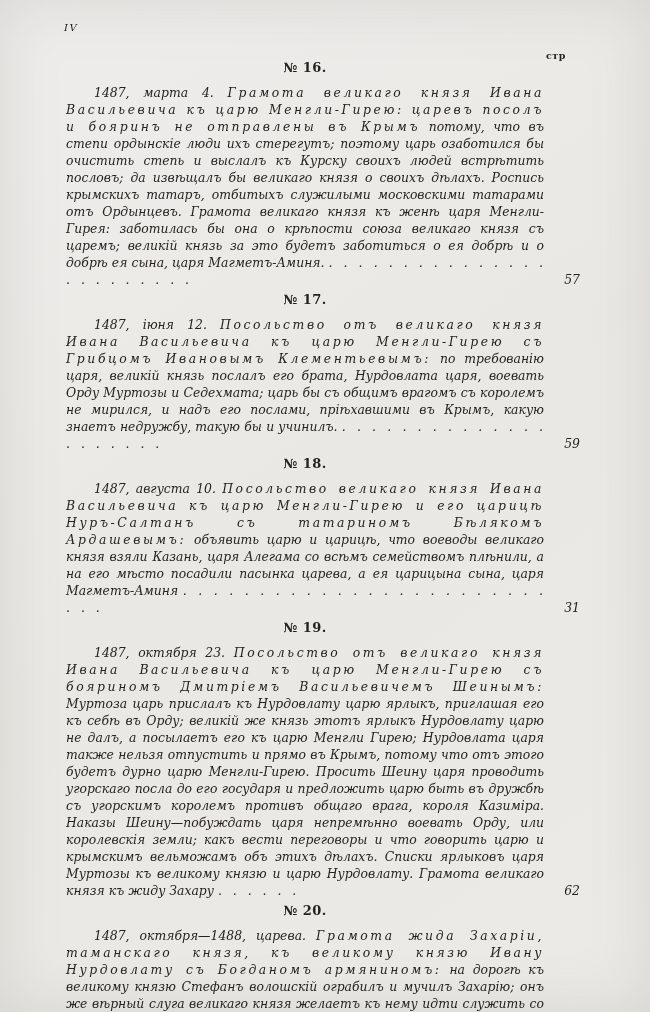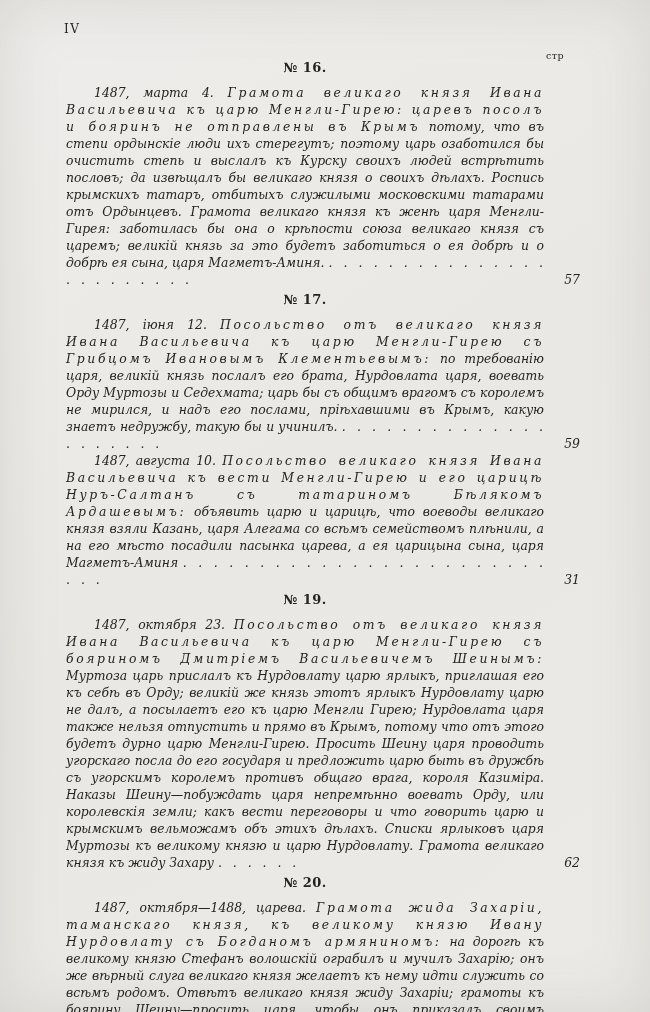--- a/index.html
+++ b/index.html
@@ -11,25 +11,25 @@
   .sheet {
     position: relative;
     width: 650px; height: 1012px;
     background: linear-gradient(145deg, #eeedeb 0%, #e9e8e4 50%, #ebeae6 100%);
     box-shadow: inset 0 0 60px rgba(120,115,105,0.18);
     color: #26231f;
     overflow: hidden;
   }
   .folio {
     position: absolute; left: 64px; top: 22px;
-    font-size: 12px; letter-spacing: 1.5px;
+    font-size: 10px; letter-spacing: 1.5px; font-style: italic;
   }
   .col-head {
     position: absolute; left: 546px; top: 50px;
-    font-size: 9.5px; font-weight: normal; letter-spacing: 0.5px;
+    font-size: 9.5px; font-weight: bold; letter-spacing: 0.5px;
   }
   .text-block {
     position: absolute; left: 66px; top: 60px; width: 478px;
   }
   .entry-number {
     text-align: center; font-weight: bold;
     font-size: 13px; letter-spacing: 0.5px;
     margin: 0 0 9px 0;
   }
   .entry:not(:first-child) .entry-number { margin-top: 4px; }
@@ -75,23 +75,24 @@
       <p class="entry-par">
         <span class="date">1487, іюня 12.</span>
         <span class="spaced">Посольство отъ великаго князя Ивана Васильевича къ царю Менгли-Гирею съ Грибцомъ Ивановымъ Клементьевымъ:</span>
         <span class="body">по требованію царя, великій князь послалъ его брата, Нурдовлата царя, воевать Орду Муртозы и Седехмата; царь бы съ общимъ врагомъ съ королемъ не мирился, и надъ его послами, пріѣхавшими въ Крымъ, какую знаетъ недружбу, такую бы и учинилъ.</span>
         <span class="dots">. . . . . . . . . . . . . . . . . . . . .</span>
         <span class="page-ref">59</span>
       </p>
     </section>
 
     <section class="entry">
+      <h3 class="entry-number">№ 18.</h3>
       <p class="entry-par">
         <span class="date">1487, августа 10.</span>
-        <span class="spaced">Посольство великаго князя Ивана Васильевича къ вести Менгли-Гирею и его царицѣ Нуръ-Салтанъ съ татариномъ Бѣлякомъ Ардашевымъ:</span>
+        <span class="spaced">Посольство великаго князя Ивана Васильевича къ царю Менгли-Гирею и его царицѣ Нуръ-Салтанъ съ татариномъ Бѣлякомъ Ардашевымъ:</span>
         <span class="body">объявить царю и царицѣ, что воеводы великаго князя взяли Казань, царя Алегама со всѣмъ семействомъ плѣнили, а на его мѣсто посадили пасынка царева, а ея царицына сына, царя Магметъ-Аминя</span>
         <span class="dots">. . . . . . . . . . . . . . . . . . . . . . . . . . .</span>
         <span class="page-ref">31</span>
       </p>
     </section>
 
     <section class="entry">
       <h3 class="entry-number">№ 19.</h3>
       <p class="entry-par">
         <span class="date">1487, октября 23.</span>

